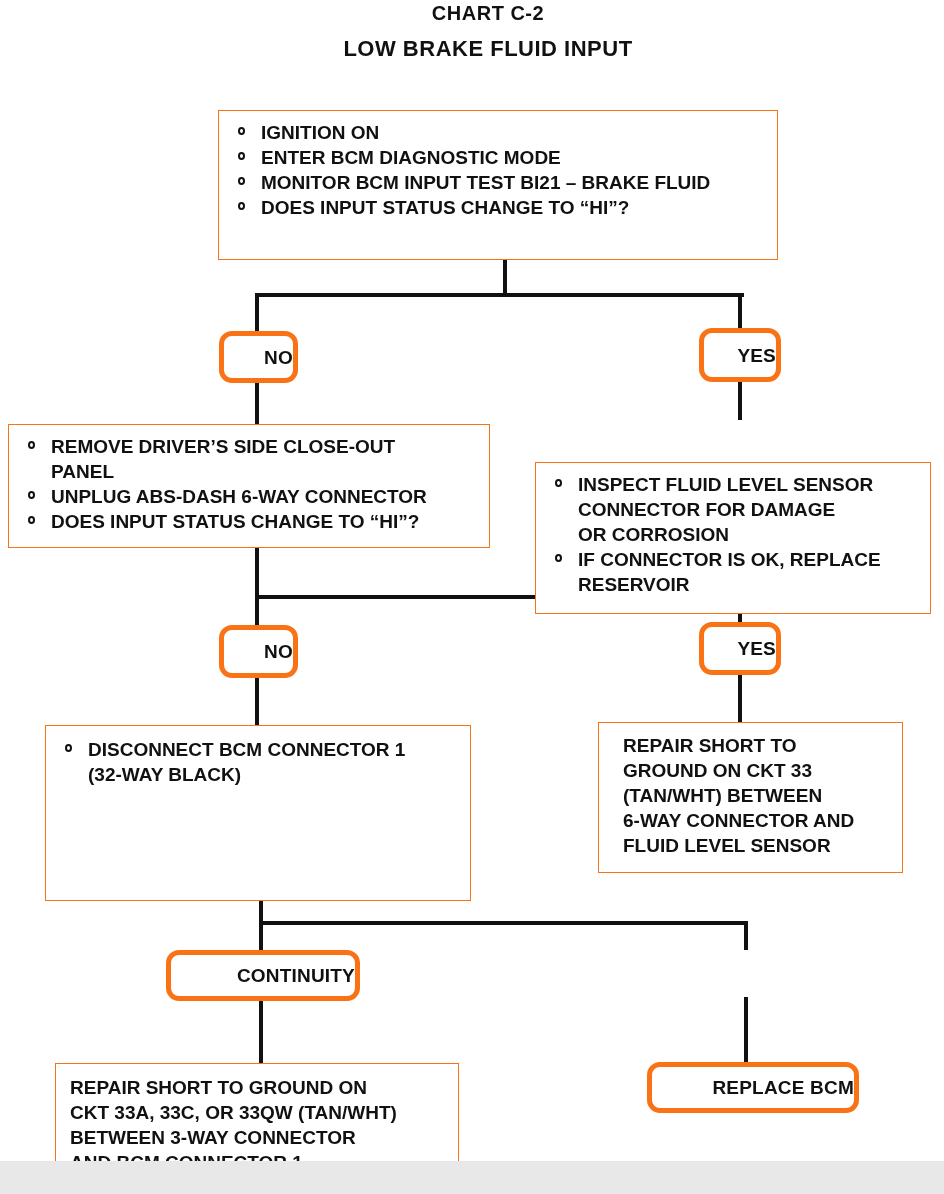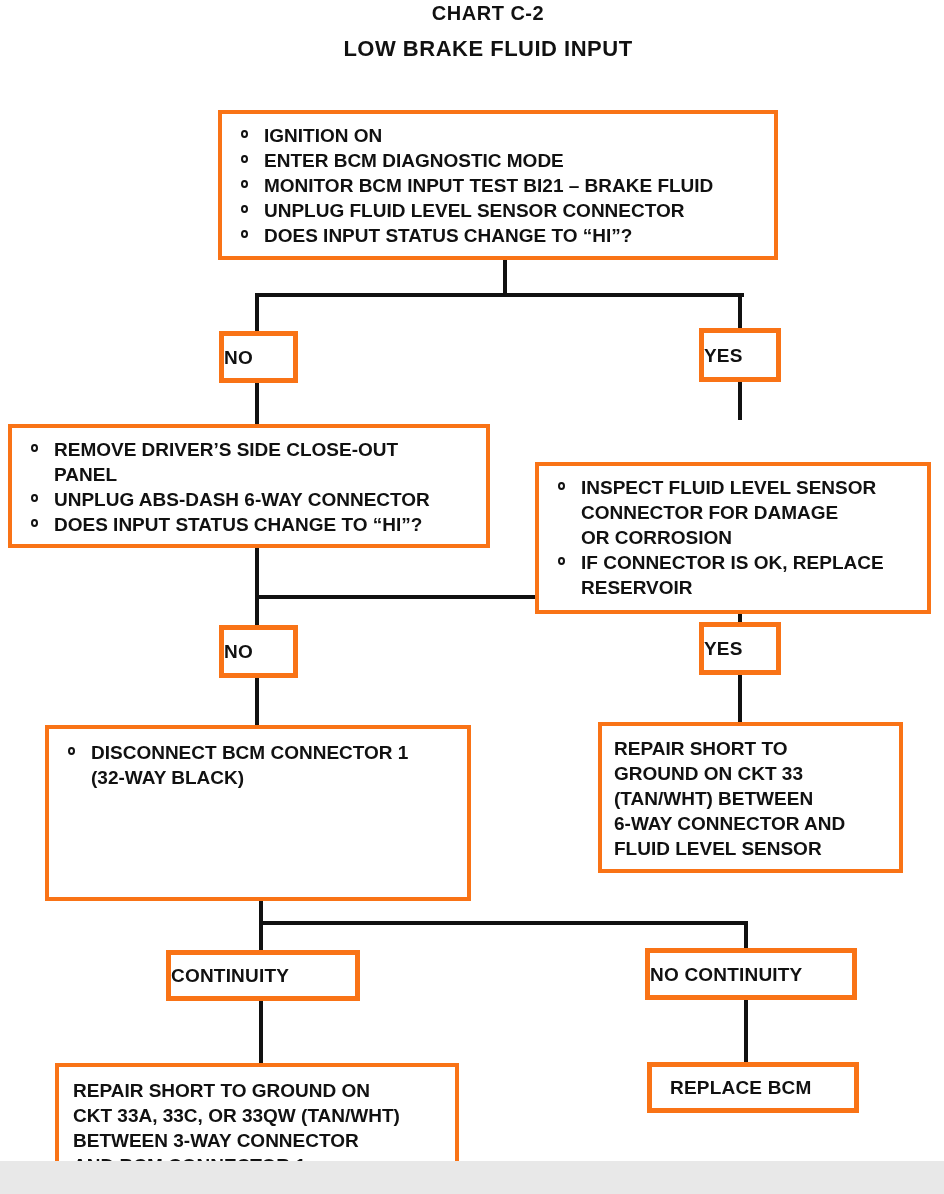--- a/index.html
+++ b/index.html
@@ -23,35 +23,36 @@
     text-align: center;
     font-weight: bold;
     color: #111111;
   }
   .title-main { top: 2px; font-size: 20px; letter-spacing: 0.5px; }
   .title-sub  { top: 36px; font-size: 22px; letter-spacing: 0.5px; }
 
   .node {
     position: absolute;
     box-sizing: border-box;
-    border: 4px solid #f97316;
+    border: 1px solid #f97316;
     background: #ffffff;
     font-weight: bold;
     font-size: 19px;
     line-height: 25px;
     letter-spacing: 0px;
   }
   .node.small {
     border-width: 5px;
     display: flex;
     align-items: center;
-    justify-content: flex-start;
+    justify-content: flex-end;
     text-align: center;
     font-size: 19px;
     letter-spacing: 0.2px;
+    border-radius: 13px;
   }
   .node ul {
     list-style: none;
     margin: 0;
     padding: 0;
   }
   .node li {
     position: relative;
     padding-left: 28px;
   }
@@ -111,24 +112,20 @@
       <li>
           <span class="bullet"></span>
           <span class="li-text">ENTER BCM DIAGNOSTIC MODE</span>
         </li>
       <li>
           <span class="bullet"></span>
           <span class="li-text">MONITOR BCM INPUT TEST BI21 – BRAKE FLUID</span>
         </li>
       <li>
           <span class="bullet"></span>
-          <span class="li-text">UNPLUG FLUID LEVEL SENSOR CONNECTOR</span>
-        </li>
-      <li>
-          <span class="bullet"></span>
           <span class="li-text">DOES INPUT STATUS CHANGE TO “HI”?</span>
         </li>
     </ul>
   </div>
 
   <div class="node small" style="left:219px; top:331px; width:79px; height:52px;">
     <span>NO</span>
   </div>
   <div class="node small" style="left:699px; top:328px; width:82px; height:54px;">
     <span>YES</span>
@@ -178,34 +175,31 @@
   <div class="node pad" style="left:45px; top:725px; width:426px; height:176px; padding-top:11px;">
     <ul>
       <li>
           <span class="bullet"></span>
           <span class="li-text">DISCONNECT BCM CONNECTOR 1
 (32-WAY BLACK)</span>
         </li>
     </ul>
   </div>
 
-  <div class="node" style="left:598px; top:722px; width:305px; height:151px; padding:10px 6px 6px 12px;">
+  <div class="node" style="left:598px; top:722px; width:305px; height:151px; padding:10px 6px 6px 24px;">
     <span class="plain-text">REPAIR SHORT TO
 GROUND ON CKT 33
 (TAN/WHT) BETWEEN
 6-WAY CONNECTOR AND
 FLUID LEVEL SENSOR</span>
   </div>
 
   <div class="node small" style="left:166px; top:950px; width:194px; height:51px;">
     <span>CONTINUITY</span>
   </div>
-  <div class="node small" style="left:645px; top:948px; width:212px; height:52px;">
-    <span>NO CONTINUITY</span>
-  </div>
 
   <div class="node" style="left:55px; top:1063px; width:404px; height:129px; padding:11px 4px 4px 14px;">
     <span class="plain-text">REPAIR SHORT TO GROUND ON
 CKT 33A, 33C, OR 33QW (TAN/WHT)
 BETWEEN 3-WAY CONNECTOR
 AND BCM CONNECTOR 1</span>
   </div>
 
   <div class="node small" style="left:647px; top:1062px; width:212px; height:51px;padding-left:18px;">
     <span>REPLACE BCM</span>

